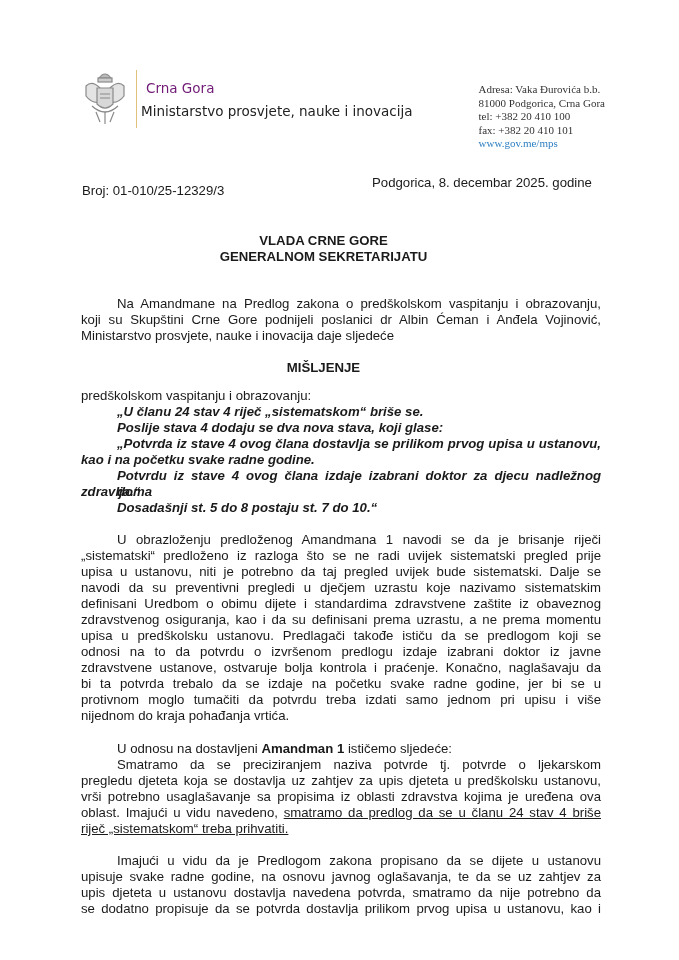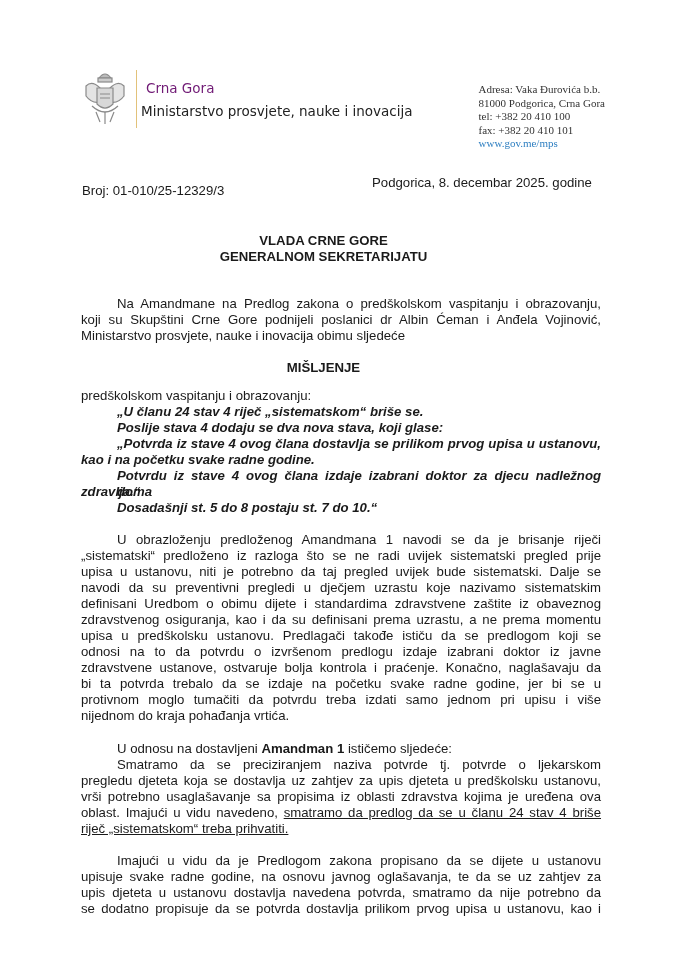--- a/index.html
+++ b/index.html
@@ -54,21 +54,21 @@
 
 <div class="abs broj">Broj: 01-010/25-12329/3</div>
 <div class="abs datum">Podgorica, 8. decembar 2025. godine</div>
 
 <div class="abs heading" style="top:233px;">VLADA CRNE GORE</div>
 <div class="abs heading" style="top:249px;">GENERALNOM SEKRETARIJATU</div>
 
 <div class="abs text" style="top:296px;">
   <span class="line j ind">Na Amandmane na Predlog zakona o predškolskom vaspitanju i obrazovanju,</span>
   <span class="line j">koji su Skupštini Crne Gore podnijeli poslanici dr Albin Ćeman i Anđela Vojinović,</span>
-  <span class="line">Ministarstvo prosvjete, nauke i inovacija obimu sljedeće</span>
+  <span class="line">Ministarstvo prosvjete, nauke i inovacija daje sljedeće</span>
 </div>
 
 <div class="abs heading" style="top:360px;">MIŠLJENJE</div>
 
 <div class="abs text" style="top:388px;">
   <span class="line">predškolskom vaspitanju i obrazovanju:</span>
   <span class="line it ind">„U članu 24 stav 4 riječ „sistematskom“ briše se.</span>
   <span class="line it ind">Poslije stava 4 dodaju se dva nova stava, koji glase:</span>
   <span class="line it ind j">„Potvrda iz stave 4 ovog člana dostavlja se prilikom prvog upisa u ustanovu,</span>
   <span class="line it">kao i na početku svake radne godine.</span>

